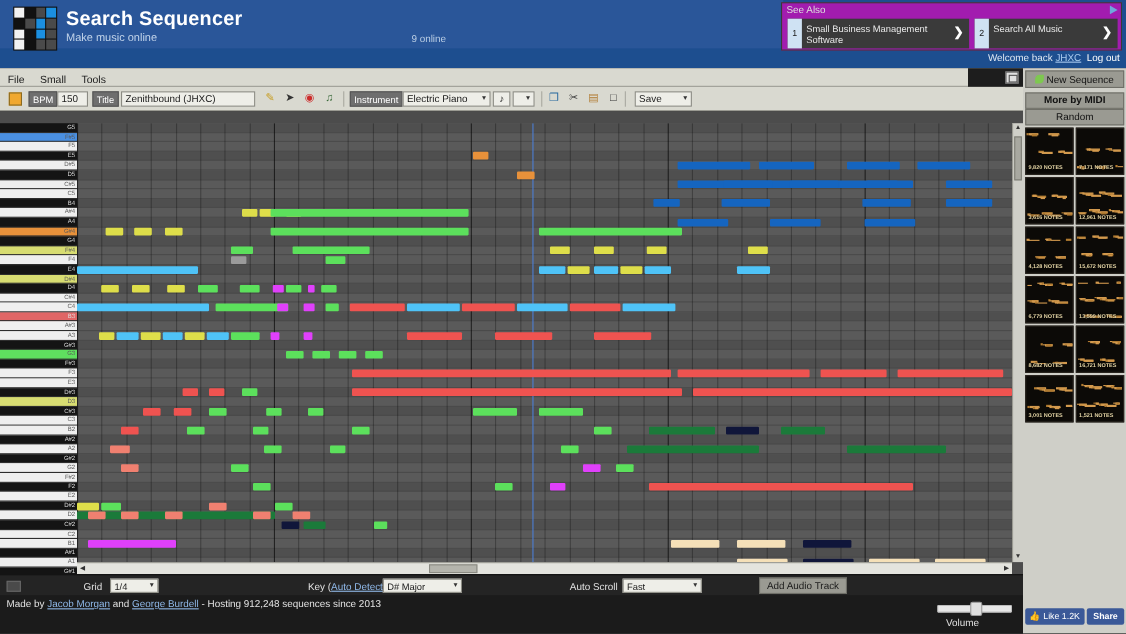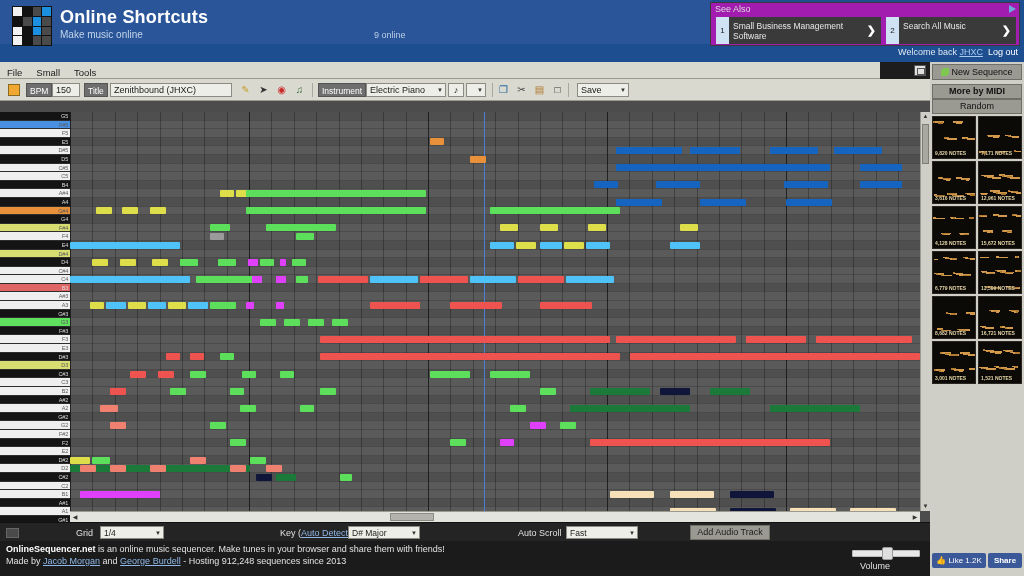--- a/index.html
+++ b/index.html
@@ -335,21 +335,21 @@
         <i class="d"></i>
         <i class="b"></i>
         <i></i>
       <i class="w"></i>
         <i class="d"></i>
         <i></i>
         <i></i>
     </div>
 
     <div class="brand">
-      <div class="brand-title">Online Shortcuts</div>
+      <div class="brand-title">Search Sequencer</div>
       <div class="brand-sub">Make music online</div>
     </div>
 
     <div class="nav-online">9 online</div>
 
 
     <div class="ad">
       <div class="ad-label">See Also</div>
       <div class="ad-arrow"></div>
       <div class="ad-item" id="ad-item-1">
@@ -783,30 +783,29 @@
     <div class="hscroll">
       <div class="arr" style="left:0">◀</div>
       <div class="thumb"></div>
       <div class="arr" style="right:0">▶</div>
     </div>
   </div>
 
   <div class="bottombar">
     <div class="bb-mini"></div>
     <div class="bb-label" style="left:76px">Grid</div>
-    <div class="bb-select" style="left:100px;width:64px">1/4</div>
+    <div class="bb-select" style="left:100px;width:44px">1/4</div>
     <div class="bb-label" style="left:280px"><span>Key (</span><a href="#">Auto Detect</a><span>):</span></div>
     <div class="bb-select" style="left:348px;width:72px">D# Major</div>
     <div class="bb-label" style="left:518px">Auto Scroll</div>
     <div class="bb-select" style="left:566px;width:72px">Fast</div>
     <div class="bb-btn" style="left:690px;width:80px">Add Audio Track</div>
   </div>
 
   <div class="footer">
-    <p><b>OnlineSequencer.net</b><span> is an online music sequencer. Make tunes in your browser and share them with friends!</span></p>
     <p><span>Made by </span><a href="#">Jacob Morgan</a><span> and </span><a href="#">George Burdell</a><span> - Hosting 912,248 sequences since 2013</span></p>
   </div>
 
   <div class="volwrap">
     <div class="volbar"></div>
     <div class="volknob"></div>
     <div class="vollbl">Volume</div>
   </div>
 
   <div class="sidebar">

